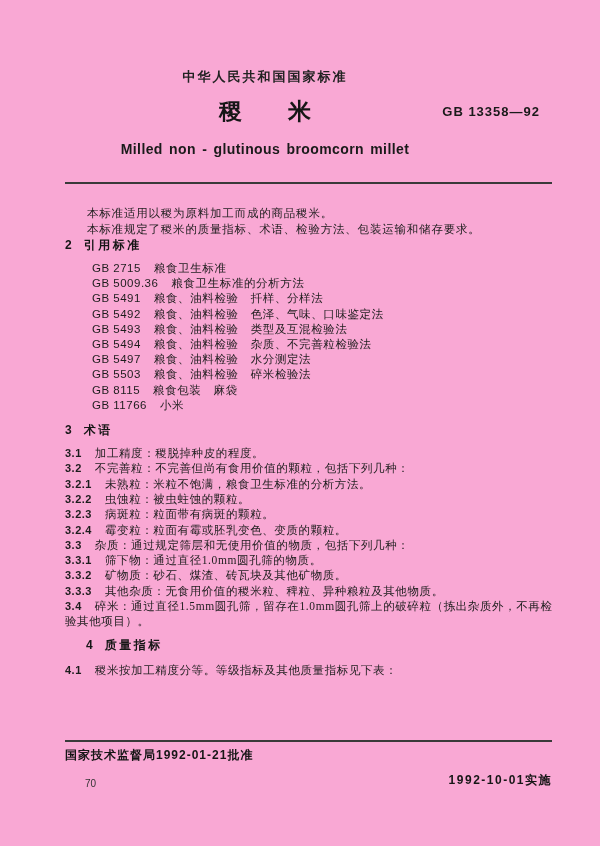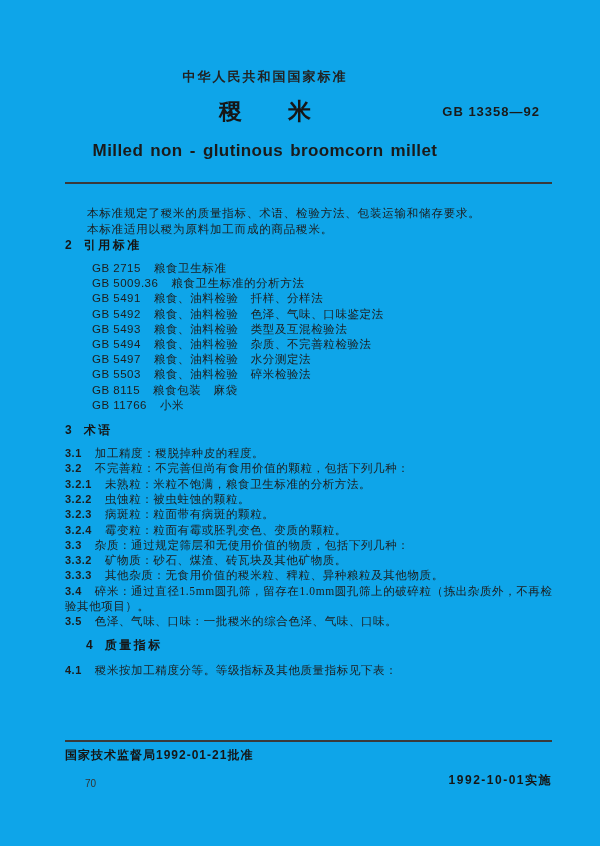--- a/index.html
+++ b/index.html
@@ -1,20 +1,20 @@
 <!DOCTYPE html>
 <html><head>
 <meta charset="utf-8">
 <style>
   html,body{margin:0;padding:0;background:#e8e8e6;}
   .page{
     position:relative;
     width:600px;height:846px;
     margin:0 auto;
-    background:#0ea5e9;
+    background:#f9a8d4;
     color:#1d1d1d;
     font-family:"Liberation Serif","DejaVu Serif",serif;
     overflow:hidden;
   }
   
   .hdr-national{
     position:absolute;top:68px;left:65px;width:400px;
     text-align:center;
     font-family:"Liberation Sans","DejaVu Sans",sans-serif;
     font-weight:bold;font-size:13px;letter-spacing:2px;color:#222;
@@ -27,21 +27,21 @@
   }
   .hdr-std-no{
     position:absolute;top:104px;right:60px;
     font-family:"Liberation Sans","DejaVu Sans",sans-serif;
     font-weight:bold;font-size:13px;letter-spacing:1px;color:#1a1a1a;
   }
   .hdr-title-en{
     position:absolute;top:141px;left:65px;width:400px;
     text-align:center;
     font-family:"Liberation Sans","DejaVu Sans",sans-serif;
-    font-weight:bold;font-size:17px;letter-spacing:0.4px;word-spacing:2px;color:#1a1a1a;
+    font-weight:bold;font-size:14px;letter-spacing:0.4px;word-spacing:2px;color:#1a1a1a;
   }
   .rule-top{
     position:absolute;top:182px;left:65px;width:487px;height:2px;
     background:#3a3a3a;
   }
   
   .doc-body{
     position:absolute;top:196px;left:65px;width:489px;
     font-size:11.5px;line-height:15.2px;
   }
@@ -106,22 +106,22 @@
 
   <div class="hdr-std-no">GB 13358—92</div>
 
   <div class="hdr-title-en">Milled non - glutinous broomcorn millet</div>
 
   <div class="rule-top"></div>
 
   <div class="doc-body">
 
     <div class="para-block">
+      <p class="para">本标准适用以稷为原料加工而成的商品稷米。</p>
       <p class="para">本标准规定了稷米的质量指标、术语、检验方法、包装运输和储存要求。</p>
-      <p class="para">本标准适用以稷为原料加工而成的商品稷米。</p>
     </div>
 
     <p class="sec-heading h2">
       <span class="sec-num">2</span><span>引用标准</span>
     </p>
     <div class="ref-list">
       <p class="ref"><span class="code">GB 2715</span><span>粮食卫生标准</span></p>
       <p class="ref"><span class="code">GB 5009.36</span><span>粮食卫生标准的分析方法</span></p>
       <p class="ref"><span class="code">GB 5491</span><span>粮食、油料检验　扦样、分样法</span></p>
       <p class="ref"><span class="code">GB 5492</span><span>粮食、油料检验　色泽、气味、口味鉴定法</span></p>
@@ -137,24 +137,24 @@
       <span class="sec-num">3</span><span>术语</span>
     </p>
     <div class="clause-list">
       <p class="clause"><span class="num">3.1</span><span>加工精度：稷脱掉种皮的程度。</span></p>
       <p class="clause"><span class="num">3.2</span><span>不完善粒：不完善但尚有食用价值的颗粒，包括下列几种：</span></p>
       <p class="clause"><span class="num">3.2.1</span><span>未熟粒：米粒不饱满，粮食卫生标准的分析方法。</span></p>
       <p class="clause"><span class="num">3.2.2</span><span>虫蚀粒：被虫蛀蚀的颗粒。</span></p>
       <p class="clause"><span class="num">3.2.3</span><span>病斑粒：粒面带有病斑的颗粒。</span></p>
       <p class="clause"><span class="num">3.2.4</span><span>霉变粒：粒面有霉或胚乳变色、变质的颗粒。</span></p>
       <p class="clause"><span class="num">3.3</span><span>杂质：通过规定筛层和无使用价值的物质，包括下列几种：</span></p>
+      <p class="clause"><span class="num">3.3.1</span><span>筛下物：通过直径1.0mm圆孔筛的物质。</span></p>
       <p class="clause"><span class="num">3.3.2</span><span>矿物质：砂石、煤渣、砖瓦块及其他矿物质。</span></p>
       <p class="clause"><span class="num">3.3.3</span><span>其他杂质：无食用价值的稷米粒、稗粒、异种粮粒及其他物质。</span></p>
       <p class="clause"><span class="num">3.4</span><span>碎米：通过直径1.5mm圆孔筛，留存在1.0mm圆孔筛上的破碎粒（拣出杂质外，不再检验其他项目）。</span></p>
-      <p class="clause"><span class="num">3.5</span><span>色泽、气味、口味：一批稷米的综合色泽、气味、口味。</span></p>
     </div>
 
     <p class="sec-heading h4">
       <span class="sec-num">4</span><span>质量指标</span>
     </p>
     <div class="clause-list clause-41">
       <p class="clause"><span class="num">4.1</span><span>稷米按加工精度分等。等级指标及其他质量指标见下表：</span></p>
     </div>
 
   </div>

